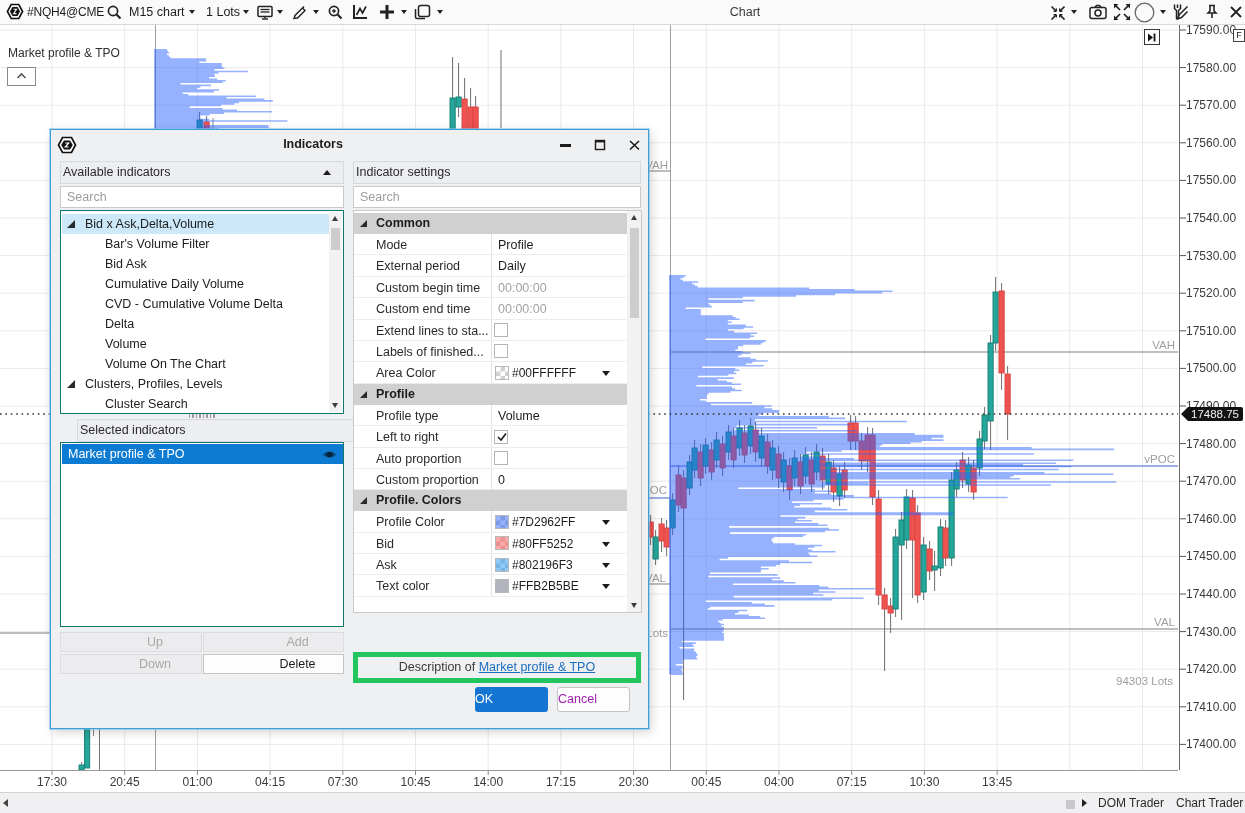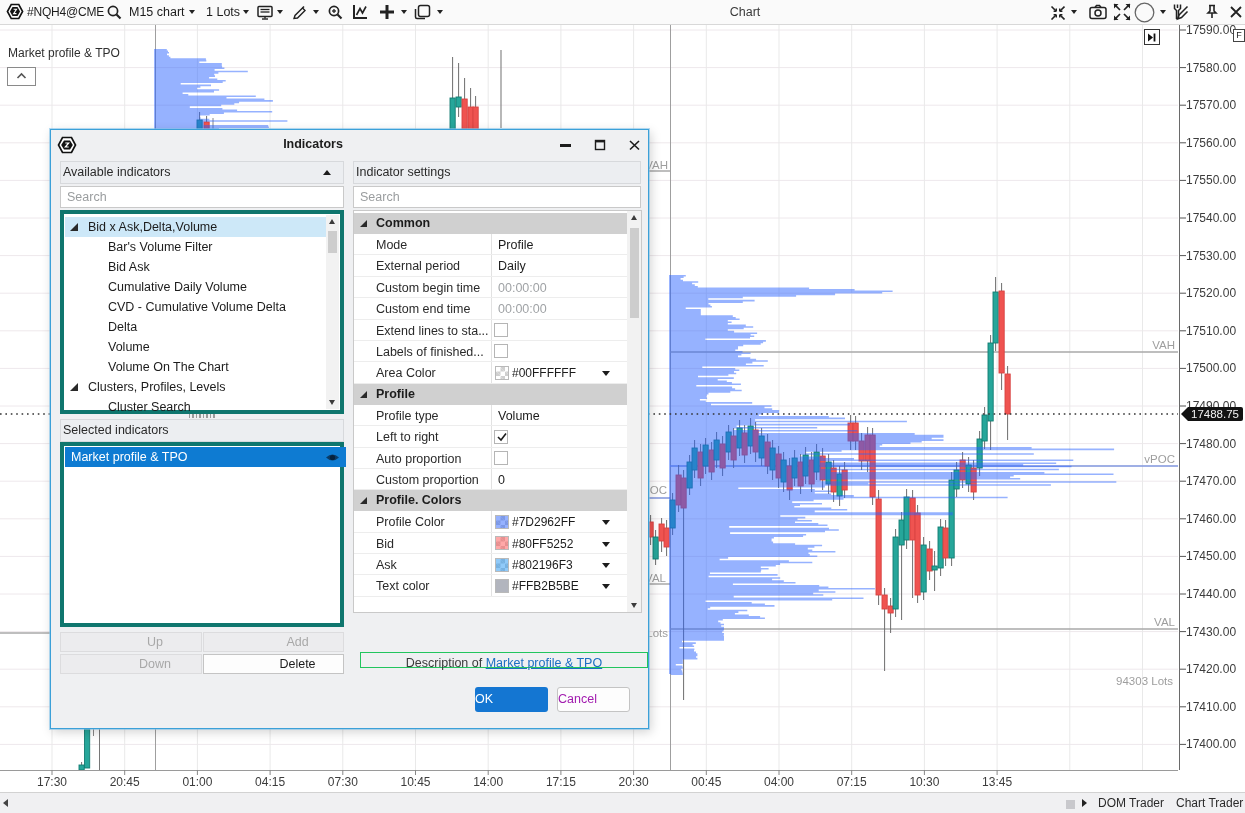--- a/index.html
+++ b/index.html
@@ -13,21 +13,21 @@
 #status { position:absolute; left:0; top:792px; width:1245px; height:21px; background:#f0f0f2; border-top:1px solid #d2d2d2; z-index:5; font-size:12px; color:#2a2a2a; }
 
 .ovl { position:absolute; z-index:3; }
 
 #dlg { position:absolute; left:50px; top:129px; width:599px; height:600px; background:#eff0f2; border:1px solid #3ba0d8; box-shadow:0 0 0 1px rgba(130,195,235,.6), 2px 3px 10px rgba(0,0,0,.18); z-index:10; font-size:12.5px; color:#1c1c1c; }
 #dlgtitle { position:absolute; left:0; top:0; width:100%; height:22px; }
 #dlgtitle .cap { position:absolute; left:182px; top:7px; width:160px; text-align:center; font-weight:bold; font-size:12.5px; }
 .winbtn { position:absolute; top:6px; width:30px; height:18px; text-align:center; color:#1c1c1c; }
 .hdr { position:absolute; height:23px; background:#eceef1; border:1px solid #d7d9dc; line-height:21px; padding-left:2px; color:#2a2a2a; }
 .search { position:absolute; height:22px; background:#fff; border:1px solid #c9c9c9; line-height:20px; padding-left:6px; color:#9a9d9f; }
-.listbox { position:absolute; background:#fff; border:4px solid #0f766e;text-align:right; }
+.listbox { position:absolute; background:#fff; border:1px solid #0f766e;text-align:right; }
 .row { position:absolute; left:1px; height:20px; line-height:20px; }
 .tri { position:absolute; width:0; height:0; border-left:8px solid transparent; border-bottom:8px solid #2a2a2a; }
 .sbar { position:absolute; width:13px; background:#f2f2f2; }
 .sarr { position:absolute; left:3px; width:0; height:0; border-left:3.5px solid transparent; border-right:3.5px solid transparent; }
 .sthumb { position:absolute; left:2px; width:9px; background:#cdcdcd; }
 .btn { position:absolute; height:20px; background:#ececee; border:1px solid #dcdcde; text-align:center; line-height:18px; color:#a8a8a8;padding-left:48px; }
 .btn.en { background:#fdfdfd; border:1px solid #c4c4c4; color:#1c1c1c; }
 
 #grid { position:absolute; left:302px; top:80px; width:289px; height:403px; background:#fff; border:1px solid #c9c9c9; overflow:hidden; }
 .ghdr { position:relative; height:21px; background:#d0d0d0; font-weight:bold; line-height:21px; padding-left:22px; }
@@ -35,21 +35,21 @@
 .grow { position:relative; height:21.4px; border-bottom:1px solid #ededed; }
 .glabel { position:absolute; left:22px; top:0; line-height:22px; color:#2a2a2a; }
 .gval { position:absolute; left:137px; top:0; bottom:0; right:0; border-left:1px solid #e2e2e2; line-height:22px; padding-left:6px; }
 .gval.ph { color:#a0a3a6; }
 .cb { position:absolute; left:2px; top:3.5px; width:14px; height:14px; background:#fff; border:1px solid #b5b5b5; }
 .swatch { position:absolute; left:3px; top:3.5px; width:14px; height:14px; border:1px solid #b9b9b9;
   background-image:linear-gradient(45deg,#cfcfcf 25%,transparent 25%,transparent 75%,#cfcfcf 75%),linear-gradient(45deg,#cfcfcf 25%,transparent 25%,transparent 75%,#cfcfcf 75%); background-size:9px 9px; background-position:0 0,4.5px 4.5px; background-color:#fff; }
 .swatch i { position:absolute; inset:0; display:block; }
 .hex { position:absolute; left:20px; top:0; line-height:22px; font-size:12px; }
 .dd { position:absolute; right:17px; top:9px; width:0; height:0; border-left:4.5px solid transparent; border-right:4.5px solid transparent; border-top:5.5px solid #1c1c1c; }
-#desc { position:absolute; left:302px; top:522px; width:288px; height:16px; border:1px solid #22c55e; text-align:center; line-height:20px; color:#3a3a3a;margin-left:7px; }
+#desc { position:absolute; left:302px; top:522px; width:288px; height:31px; border:5px solid #22c55e; text-align:center; line-height:20px; color:#3a3a3a; }
 #desc a { color:#1b6ec2; text-decoration:underline; }
 .pbtn { position:absolute; top:557px; width:73px; height:25px; border-radius:3px; text-align:left; line-height:24px; }
 </style></head><body>
 <div id="page">
 <svg id="chart" width="1245" height="813" viewBox="0 0 1245 813">
       <rect x="0" y="25" width="1178" height="745" fill="#ffffff"></rect>
       <rect x="1178" y="25" width="67" height="745" fill="#ffffff"></rect>
       <line x1="0" y1="30" x2="1178" y2="30" stroke="#eee8ec" stroke-width="1"></line>
       <line x1="0" y1="67.6" x2="1178" y2="67.6" stroke="#eee8ec" stroke-width="1"></line>
       <line x1="0" y1="105.2" x2="1178" y2="105.2" stroke="#eee8ec" stroke-width="1"></line>
@@ -481,21 +481,21 @@
         <div class="row" style="top:183px;width:269px;">
           <div style="position:absolute;left:43px;top:0;">Cluster Search</div>
         </div>
         <div class="sbar" style="right:1px;top:1px;bottom:1px;">
           <div class="sarr" style="top:4px;border-bottom:5px solid #3c3c3c;"></div>
           <div class="sthumb" style="top:16px;height:22px;"></div>
           <div class="sarr" style="bottom:4px;border-top:5px solid #3c3c3c;"></div>
         </div>
       </div>
       <div style="position:absolute;left:138px;top:284px;width:26px;height:4px;background:repeating-linear-gradient(90deg,#9a9a9a 0 1.5px,transparent 1.5px 3.5px);"></div>
-      <div class="hdr" style="left:9px;top:289px;width:284px;">Selected indicators</div>
+      <div class="hdr" style="left:26px;top:289px;width:284px;">Selected indicators</div>
       <div class="listbox" style="left:9px;top:312px;width:284px;height:185px;">
         <div style="position:absolute;left:1px;top:1px;width:281px;height:20px;background:#0e7bd2;color:#fff;line-height:20px;">
           <div style="position:absolute;left:6px;">Market profile &amp; TPO</div>
           <svg width="15" height="11" style="position:absolute;right:6px;top:5px;" viewBox="0 0 15 11">
             <path d="M1 5.5 Q7.5 -0.5 14 5.5 Q7.5 11.5 1 5.5 Z" fill="#0b3b66"></path>
             <circle cx="7.5" cy="5.5" r="2.6" fill="#06223d"></circle>
           </svg>
         </div>
       </div>
       <div class="btn" style="left:9px;top:502px;width:142px;">Up</div>

